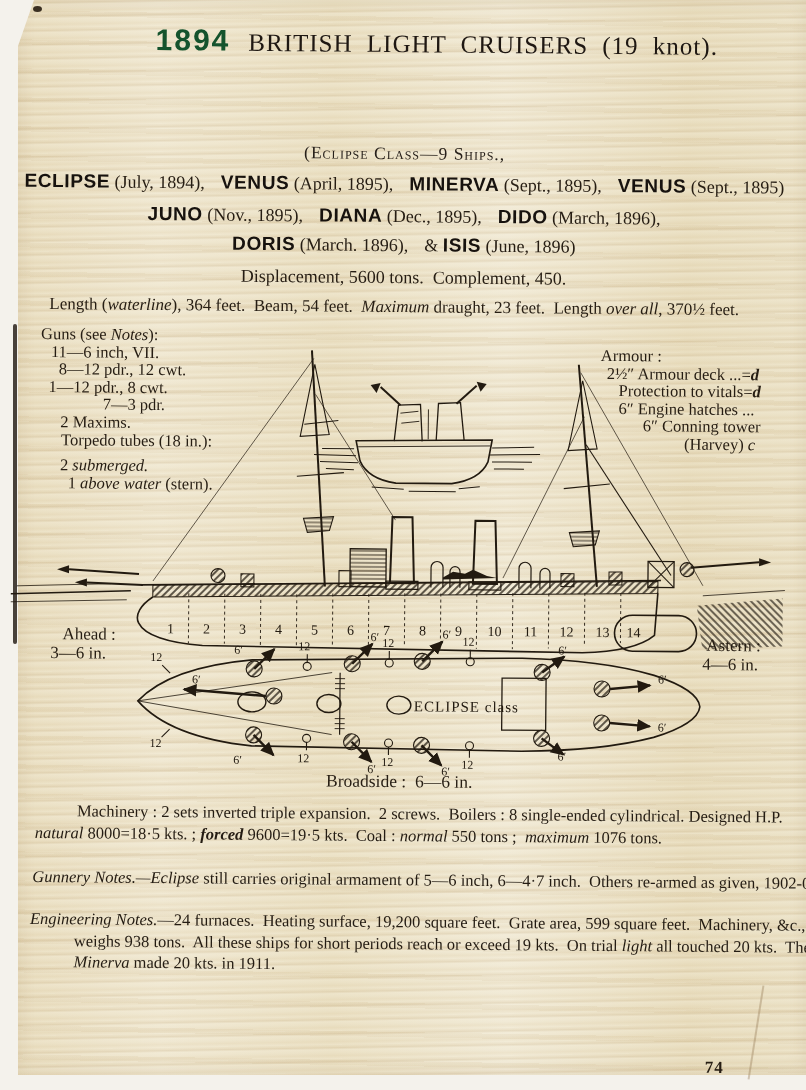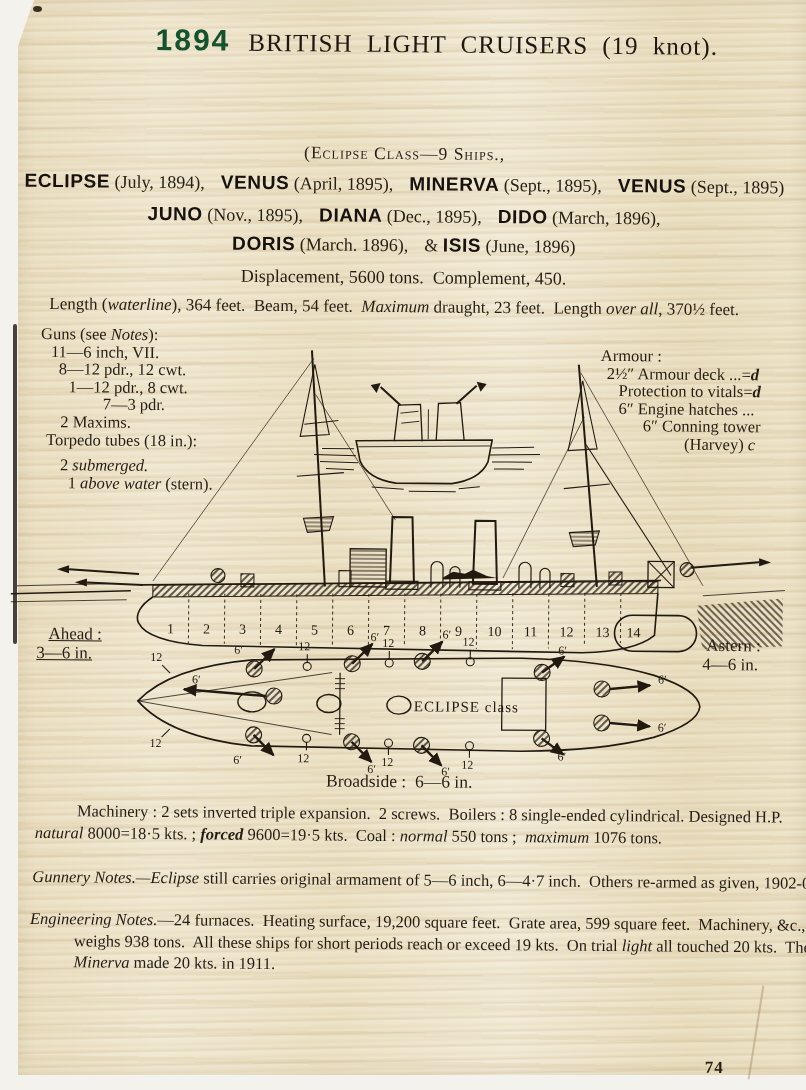--- a/index.html
+++ b/index.html
@@ -84,24 +84,24 @@
     </div>
 
     <div class="abs spec-line prewrap" style="top:264px;left:0;width:812px;text-align:center;">Displacement, 5600 tons.  Complement, 450.</div>
 
     <div class="abs spec-line pre" style="top:294px;left:52px;font-size:17px;"><span>Length (</span><span class="it">waterline</span><span>), 364 feet.  Beam, 54 feet.  </span><span class="it">Maximum</span><span> draught, 23 feet.  Length </span><span class="it">over all</span><span>, 370½ feet.</span></div>
 
     <div class="abs guns-block" style="left:44px;top:325px;">
       <div class="gl"><span>Guns (see </span><span class="it">Notes</span><span>):</span></div>
       <div class="gl" style="margin-left:10px;">11—6 inch, VII.</div>
       <div class="gl" style="margin-left:18px;">8—12 pdr., 12 cwt.</div>
-      <div class="gl" style="margin-left:28px;">1—12 pdr., 8 cwt.</div>
+      <div class="gl" style="margin-left:8px;">1—12 pdr., 8 cwt.</div>
       <div class="gl" style="margin-left:14px;text-align:center;">7—3 pdr.</div>
       <div class="gl" style="margin-left:20px;">2 Maxims.</div>
-      <div class="gl" style="margin-left:6px;">Torpedo tubes (18 in.):</div>
+      <div class="gl" style="margin-left:20px;text-align:center;">Torpedo tubes (18 in.):</div>
       <div class="gl" style="margin-left:20px;margin-top:8px;"><span>2 </span><span class="it">submerged.</span></div>
       <div class="gl" style="margin-left:28px;"><span>1 </span><span class="it">above water</span><span> (stern).</span></div>
     </div>
 
     <div class="abs armour-block" style="left:604px;top:342px;">
       <div class="gl">Armour :</div>
       <div class="gl" style="margin-left:6px;"><span>2½″ Armour deck ...=</span><span class="it bd">d</span></div>
       <div class="gl" style="margin-left:18px;"><span>Protection to vitals=</span><span class="it bd">d</span></div>
       <div class="gl" style="margin-left:18px;"><span>6″ Engine hatches ...</span></div>
       <div class="gl" style="margin-left:18px;text-align:right;"><span>6″ Conning tower</span></div>
@@ -324,21 +324,21 @@
           <text x="460" y="443">12</text>
           <text x="556" y="434">6′</text>
           <text x="190" y="360">6′</text>
           <text x="656" y="356">6′</text>
           <text x="656" y="404">6′</text>
         </g>
         <text x="412" y="386" font-size="15" font-family="Liberation Sans, sans-serif" letter-spacing="1" stroke="none" fill="#221a10">ECLIPSE class</text>
       </g>
     </svg>
 
-    <div class="abs fire-block" style="left:42px;top:624px;text-decoration:underline;">
+    <div class="abs fire-block" style="left:56px;top:624px;">
       <div style="margin-left:12px;">Ahead :</div>
       <div>3—6 in.</div>
     </div>
     <div class="abs fire-block" style="left:708px;top:630px;">
       <div style="margin-left:4px;">Astern :</div>
       <div>4—6 in.</div>
     </div>
 
     <div class="abs prewrap" style="top:768px;left:0;width:812px;text-align:center;font-size:17.5px;">Broadside :  6—6 in.</div>
 

